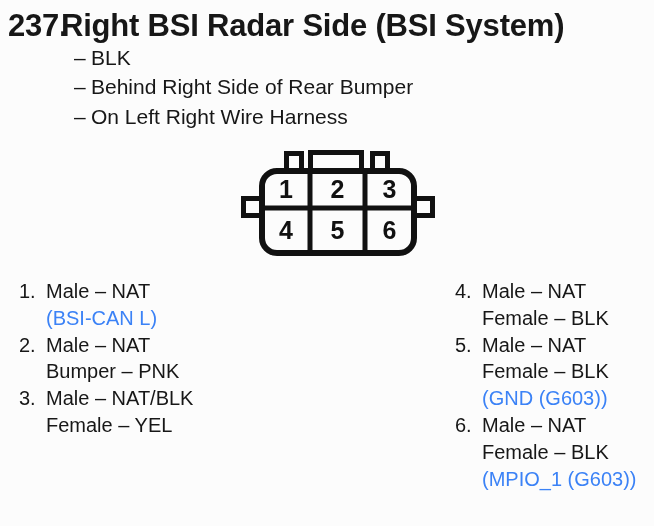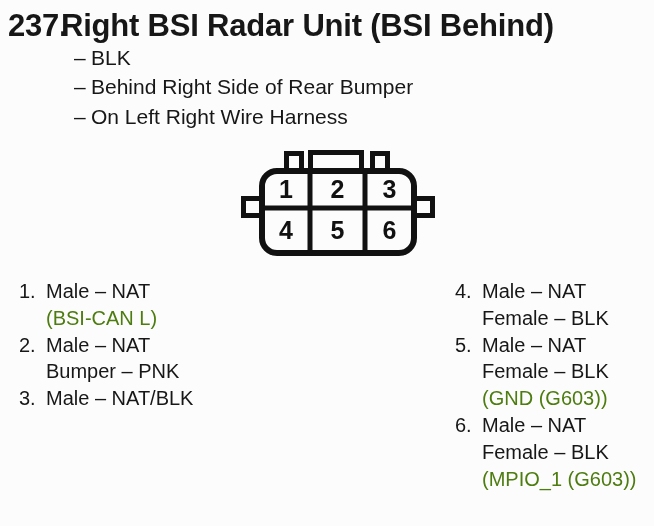--- a/index.html
+++ b/index.html
@@ -44,28 +44,28 @@
 
   
   .pin-col {
     position:absolute; top:278px;
     font-size:20px; line-height:26.8px;
   }
   .pin-col.left  { left:19px; }
   .pin-col.right { left:455px; }
   .pin { display:flex; white-space:nowrap; }
   .pin-num { width:27px; flex:0 0 27px; }
-  .signal { color:#4d7c0f; }
+  .signal { color:#3b82f6; }
 </style>
 </head>
 <body>
 
 <div class="title-row">
   <span class="title-num">237.</span>
-  <span>Right BSI Radar Unit (BSI Behind)</span>
+  <span>Right BSI Radar Side (BSI System)</span>
 </div>
 
 <div class="details">
   <div class="detail-line">
     <span class="dash">–</span>
     <span>BLK</span>
   </div>
   <div class="detail-line">
     <span class="dash">–</span>
     <span>Behind Right Side of Rear Bumper</span>
@@ -113,20 +113,21 @@
     <span class="pin-num">2.</span>
     <div>
       <div>Male – NAT</div>
       <div>Bumper – PNK</div>
     </div>
   </div>
   <div class="pin">
     <span class="pin-num">3.</span>
     <div>
       <div>Male – NAT/BLK</div>
+      <div>Female – YEL</div>
     </div>
   </div>
 </div>
 
 <div class="pin-col right">
   <div class="pin">
     <span class="pin-num">4.</span>
     <div>
       <div>Male – NAT</div>
       <div>Female – BLK</div>

